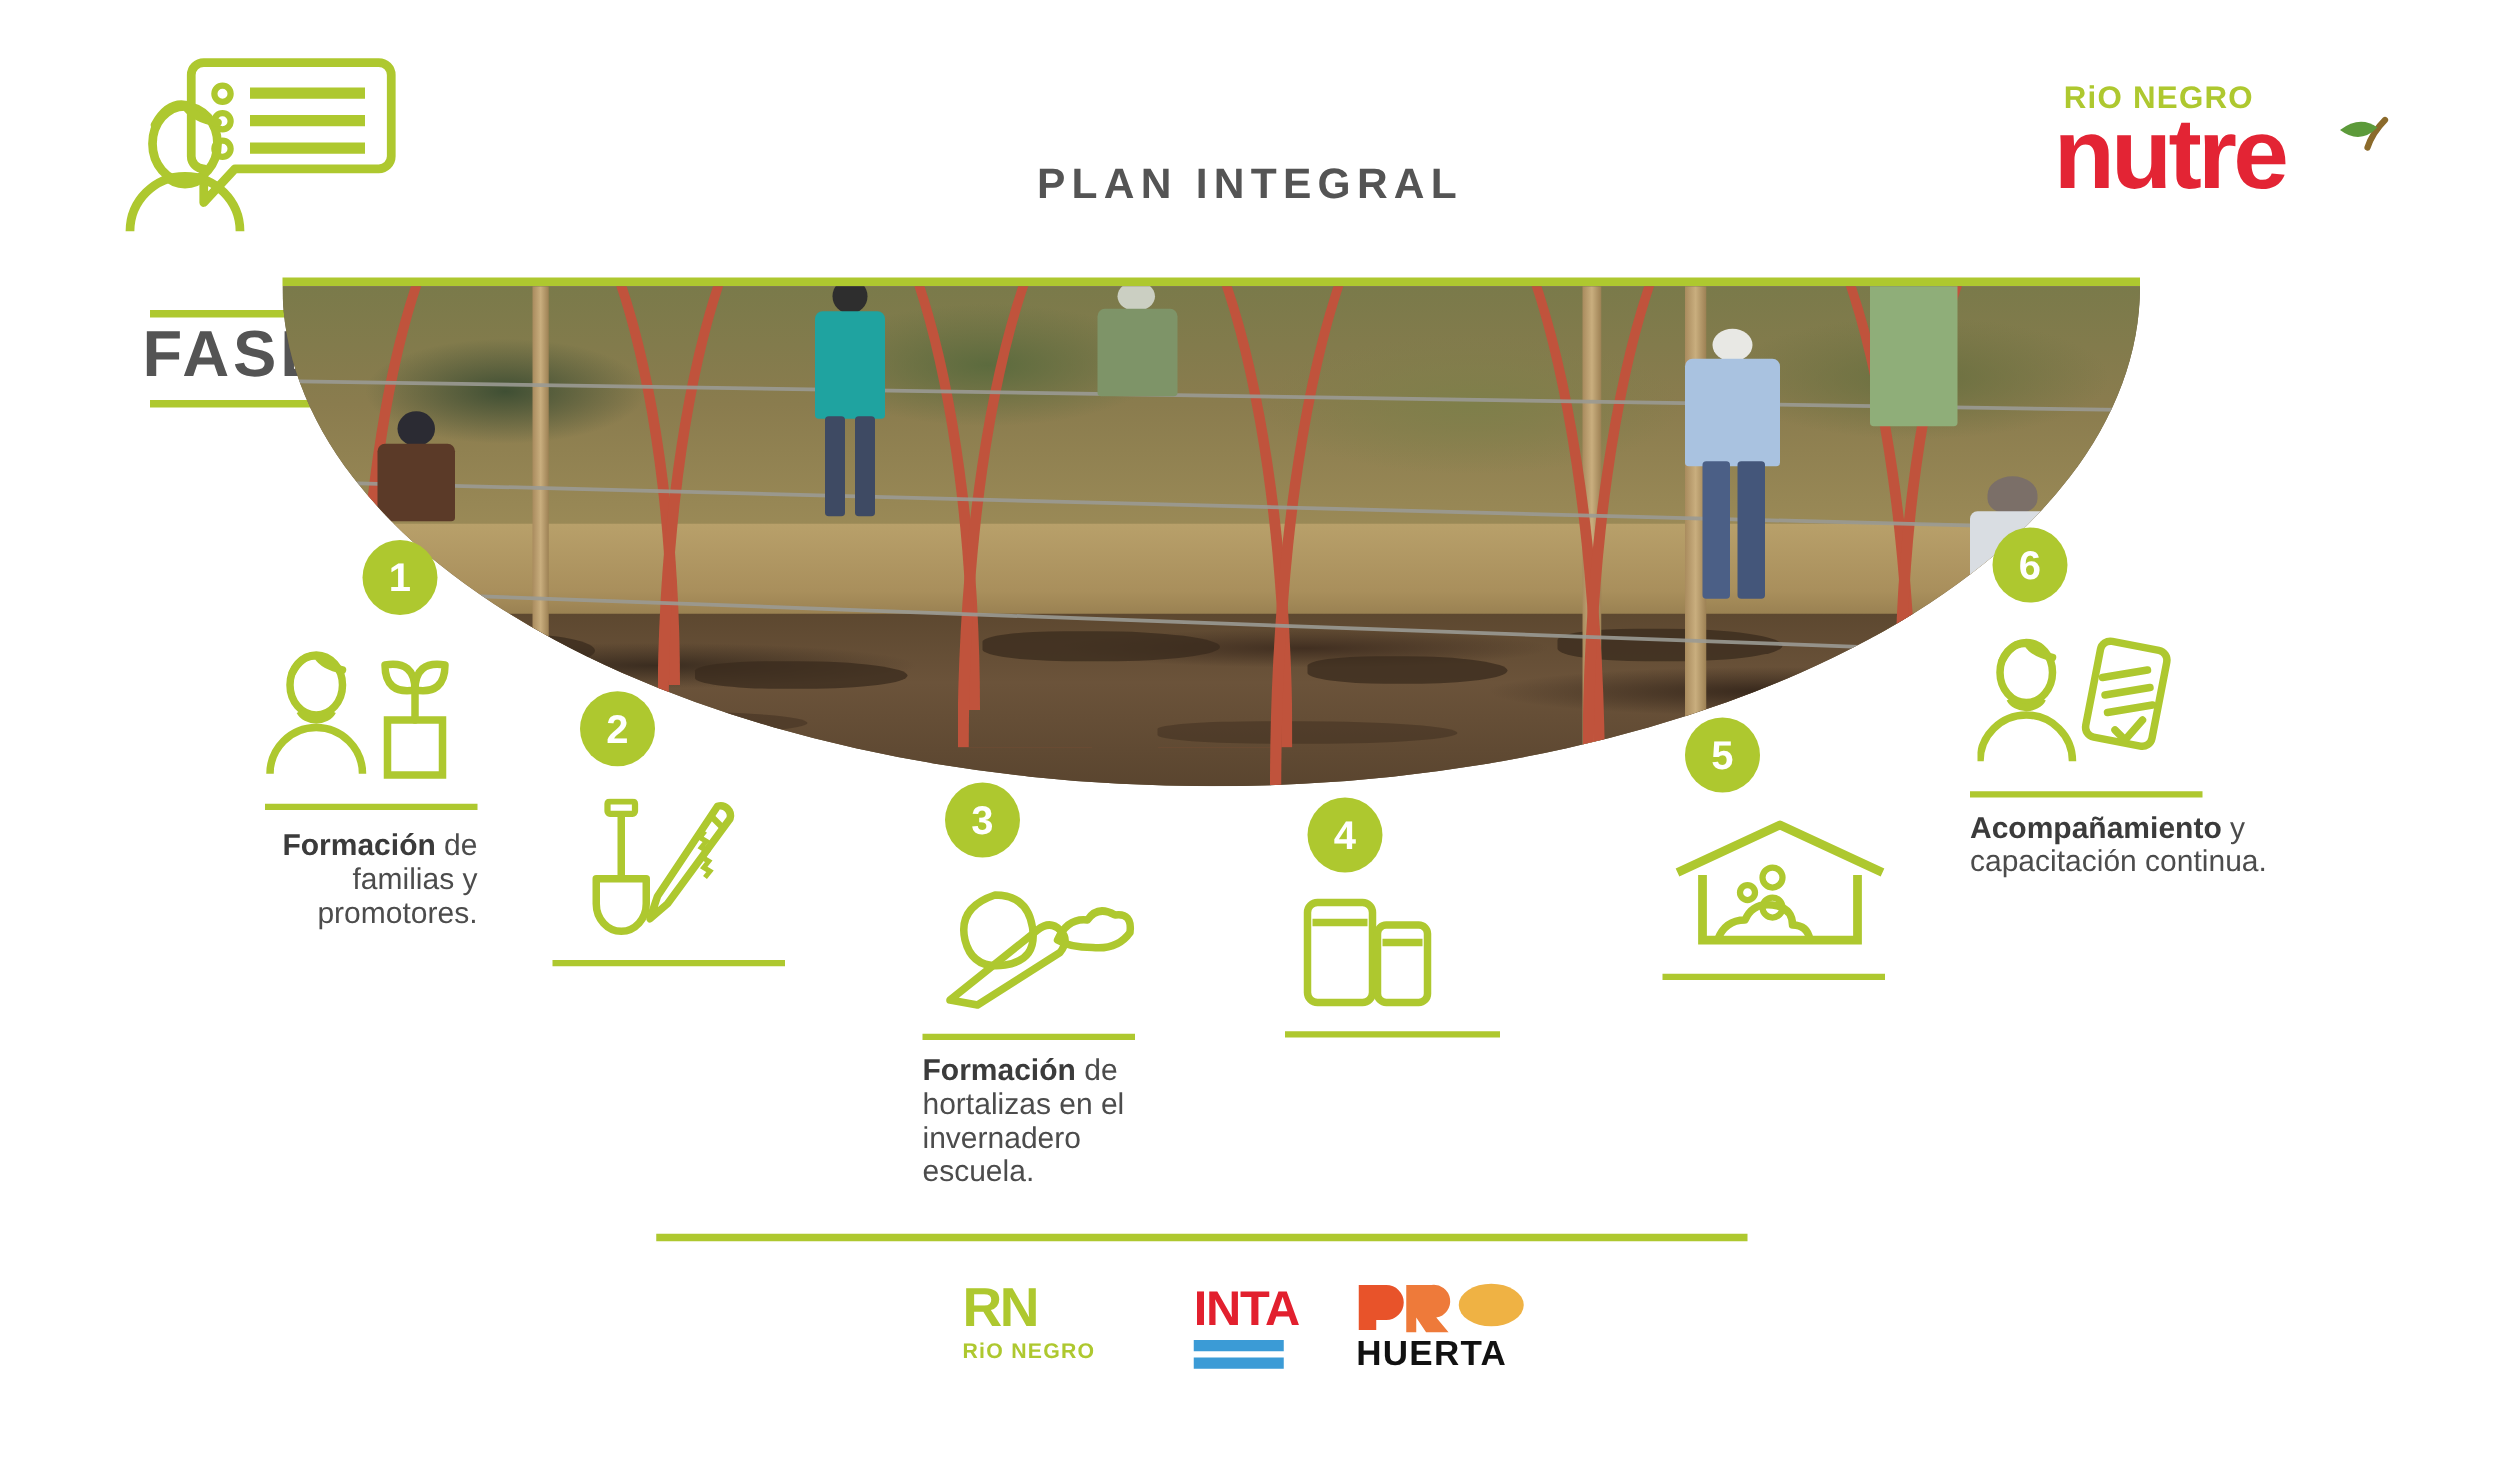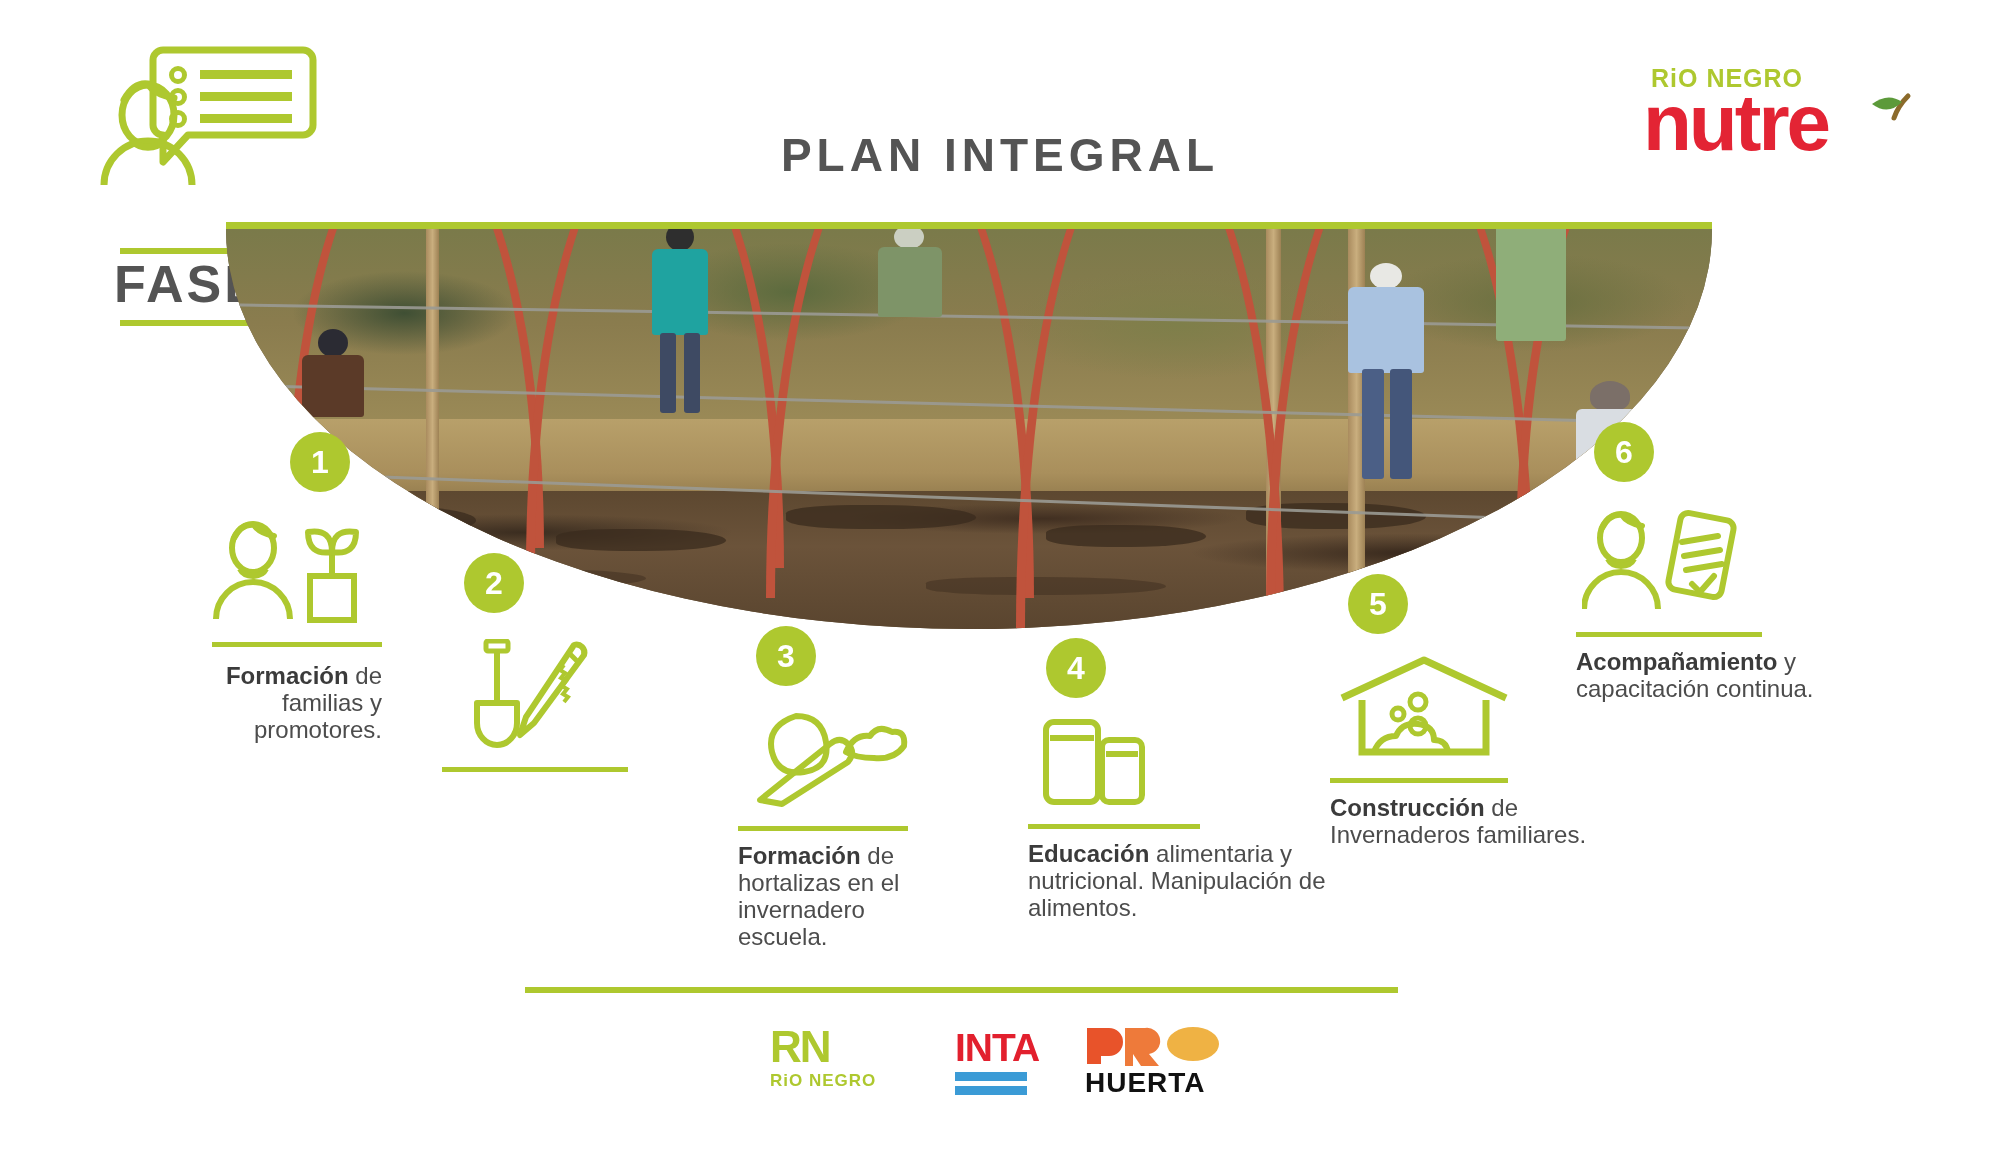--- a/index.html
+++ b/index.html
@@ -27,21 +27,21 @@
     position:absolute;left:56px;top:238px;
     font-size:52px;font-weight:bold;color:#545454;
     letter-spacing:3px;line-height:1;
   }
   #fases-rule-bottom{position:absolute;left:62px;top:300px;width:164px;height:6px;background:#AEC82F;}
 
   
   #plan-title{
     position:absolute;left:0;top:128px;width:2000px;
     text-align:center;
-    font-size:46px;font-weight:bold;color:#545454;
+    font-size:34px;font-weight:bold;color:#545454;
     letter-spacing:5px;
   }
 
   
   #nutre-logo{position:absolute;right:72px;top:66px;width:285px;height:104px;}
   #nutre-rio{
     position:absolute;left:8px;top:0;
     font-size:25px;font-weight:bold;color:#AEC82F;
     letter-spacing:1px;line-height:1;
   }
@@ -297,41 +297,35 @@
     <div class="num" style="margin-left:18px;">4</div>
     <div class="step-icon" style="margin-top:18px;margin-left:14px;">
       <svg width="120" height="92" viewBox="0 0 120 92" fill="none">
         <rect x="4" y="6" width="52" height="80" rx="8" stroke="#AEC82F" stroke-width="6" fill="none"></rect>
         <path d="M8 22 H52" stroke="#AEC82F" stroke-width="6"></path>
         <rect x="60" y="24" width="40" height="62" rx="7" stroke="#AEC82F" stroke-width="6" fill="none"></rect>
         <path d="M64 38 H96" stroke="#AEC82F" stroke-width="6"></path>
       </svg>
     </div>
     <div class="step-rule" style="margin-top:12px;width:172px;"></div>
-    <div class="step-text ta-left" style="margin-top:12px;width:340px;">
-      <b>Educación</b><span> alimentaria y nutricional. Manipulación de alimentos.</span>
-    </div>
   </div>
 
   <div class="step" style="left:1330px;top:574px;width:320px;">
     <div class="num" style="margin-left:18px;">5</div>
     <div class="step-icon" style="margin-top:22px;margin-left:6px;">
       <svg width="176" height="104" viewBox="0 0 176 104" fill="none">
         <path d="M6 42 L88 4 L170 42" stroke="#AEC82F" stroke-width="7" fill="none" stroke-linejoin="round"></path>
         <path d="M26 44 V96 H150 V44" stroke="#AEC82F" stroke-width="7" fill="none"></path>
         <circle cx="82" cy="46" r="8" stroke="#AEC82F" stroke-width="5" fill="none"></circle>
         <circle cx="62" cy="58" r="6" stroke="#AEC82F" stroke-width="5" fill="none"></circle>
         <circle cx="82" cy="70" r="8" stroke="#AEC82F" stroke-width="5" fill="none"></circle>
         <path d="M38 96 q6 -16 22 -16 q6 -14 22 -12 q16 2 16 16 q12 0 14 12 Z" stroke="#AEC82F" stroke-width="6" fill="none" stroke-linejoin="round"></path>
       </svg>
     </div>
     <div class="step-rule" style="margin-top:14px;width:178px;"></div>
-    <div class="step-text ta-left" style="margin-top:12px;width:320px;">
-      <b>Construcción</b><span> de Invernaderos familiares.</span>
-    </div>
   </div>
 
   <div class="step" style="left:1576px;top:422px;width:300px;">
     <div class="num" style="margin-left:18px;">6</div>
     <div class="step-icon" style="margin-top:22px;margin-left:6px;">
       <svg width="160" height="110" viewBox="0 0 160 110" fill="none">
         <path d="M18 34 a21 24 0 1 1 42 0 a21 24 0 1 1 -42 0 Z" stroke="#AEC82F" stroke-width="6" fill="none"></path>
         <path d="M20 24 q8 -15 20 -13 q5 8 20 11" stroke="#AEC82F" stroke-width="6" fill="none" stroke-linecap="round"></path>
         <path d="M2 105 a37 37 0 0 1 74 0" stroke="#AEC82F" stroke-width="6" fill="none"></path>
         <path d="M26 55 a14 11 0 0 0 26 0" stroke="#AEC82F" stroke-width="6" fill="none"></path>

